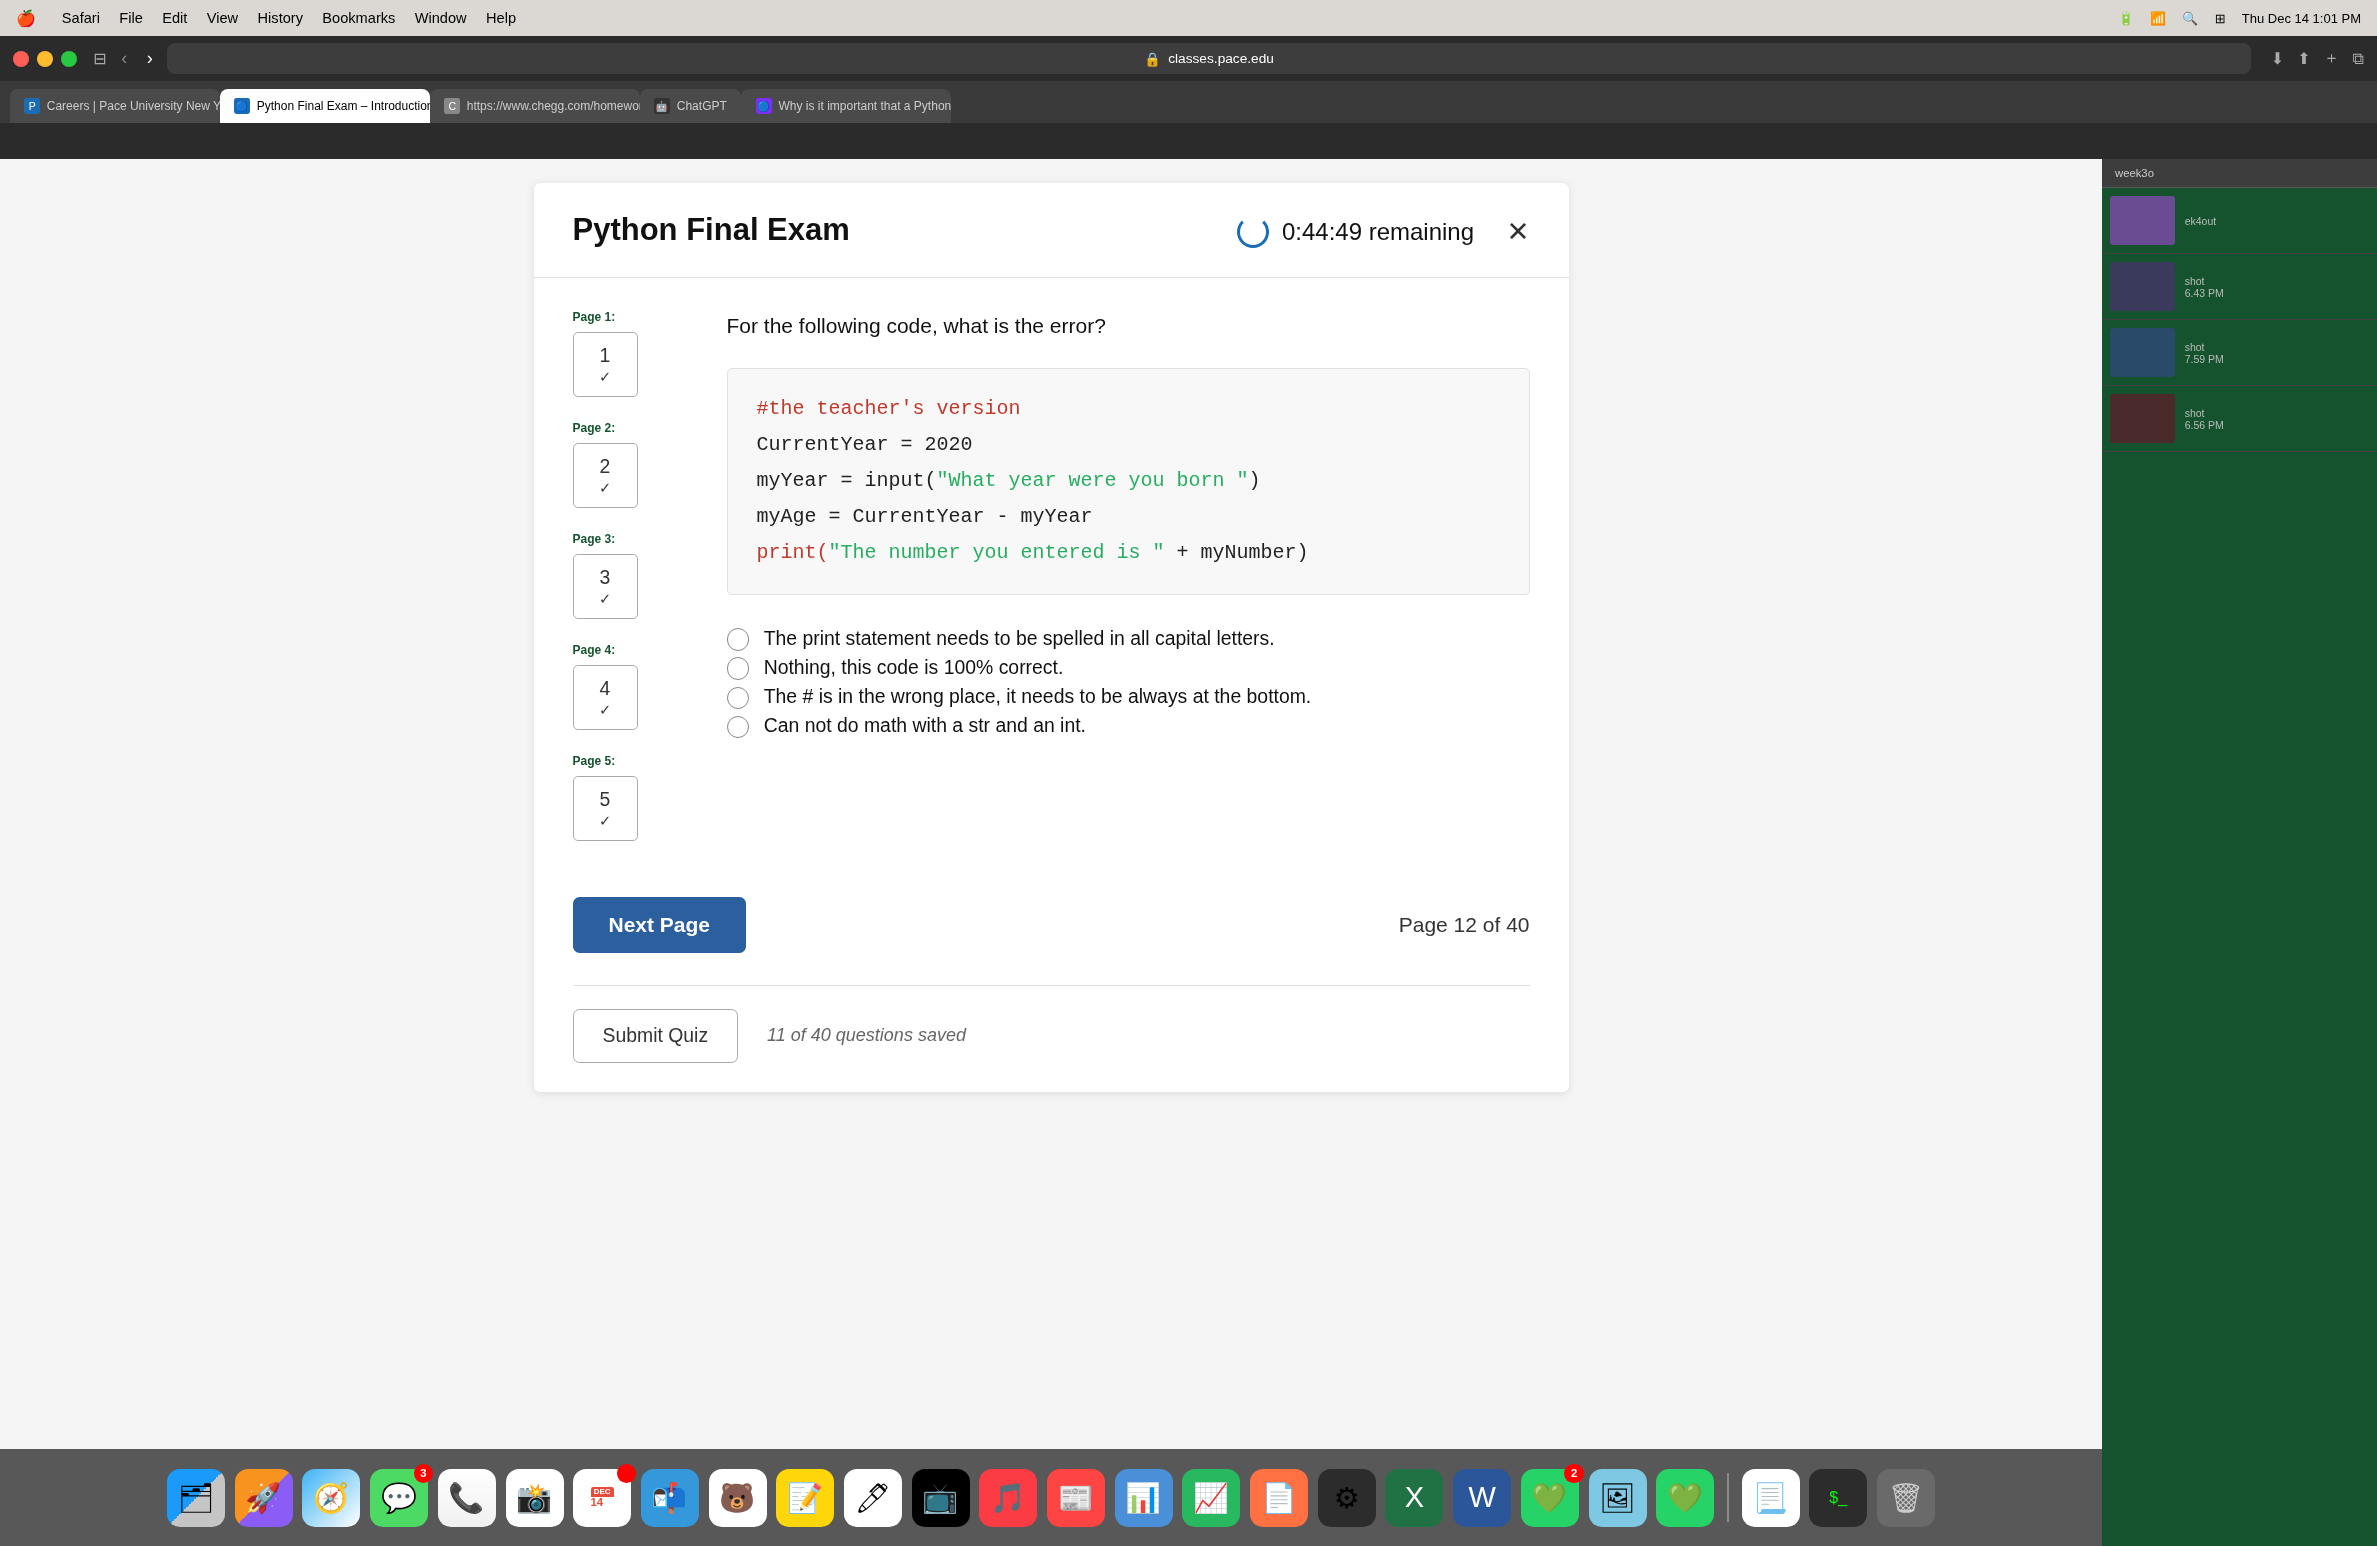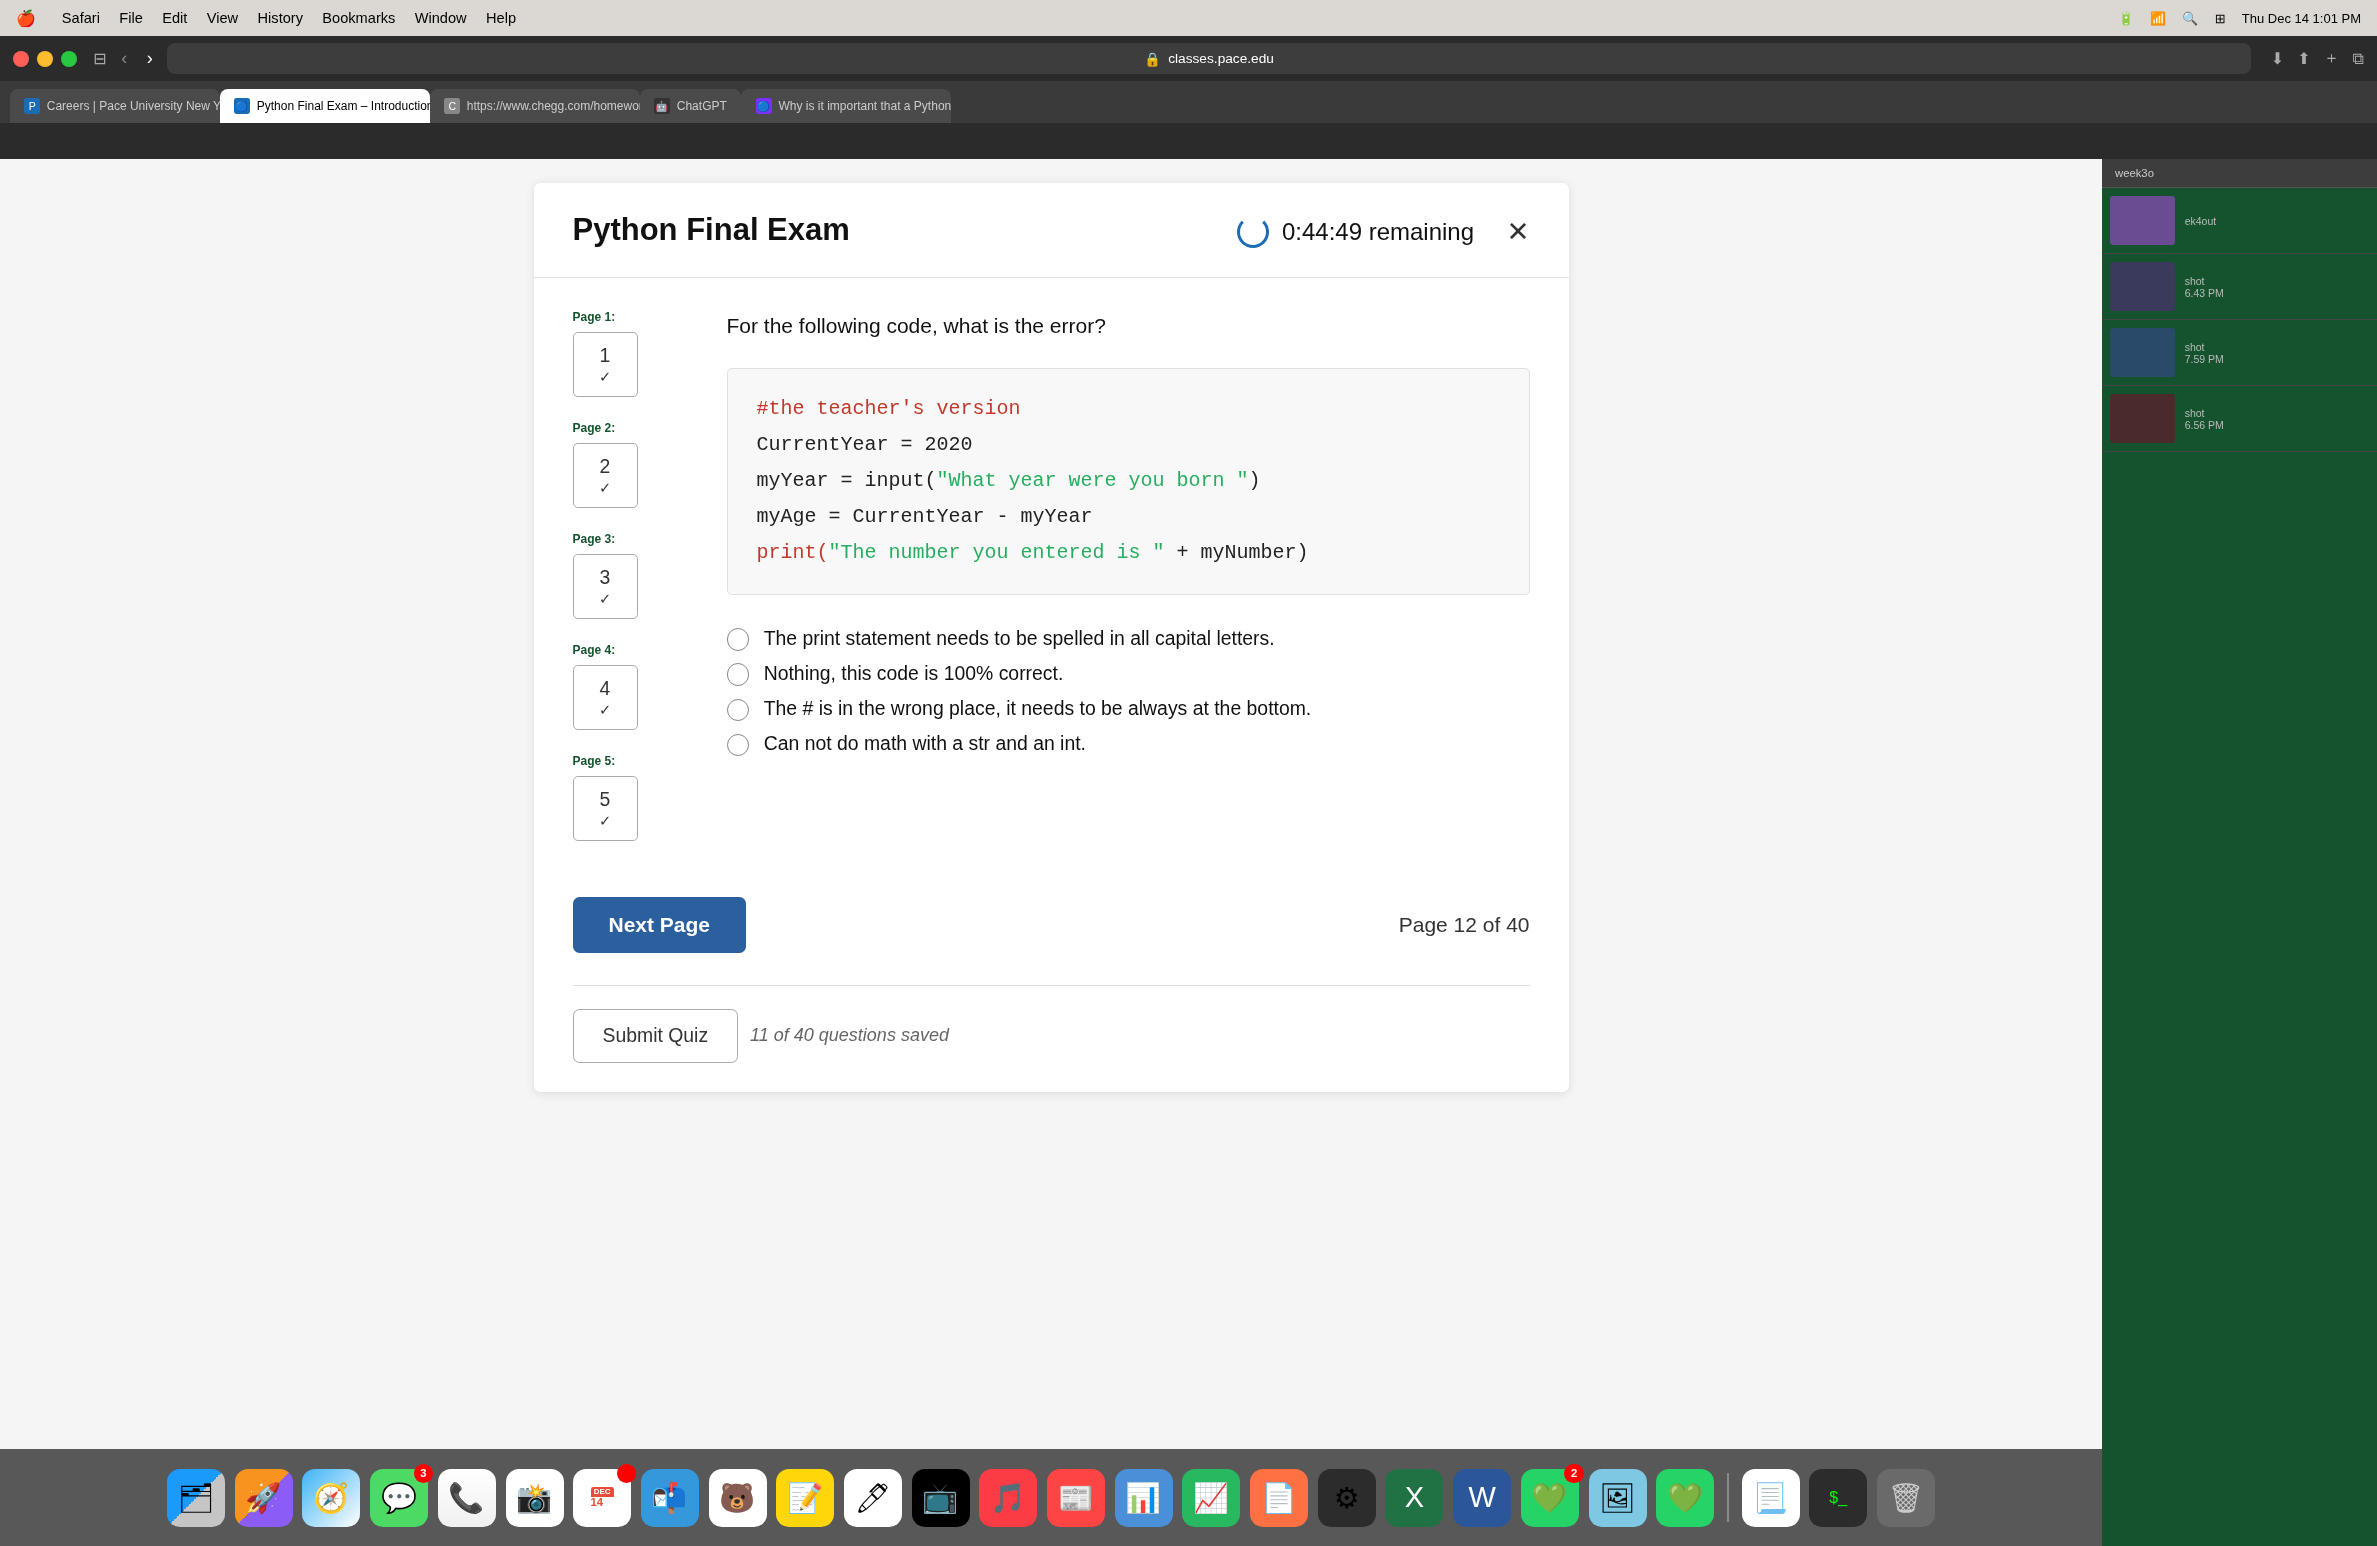--- a/index.html
+++ b/index.html
@@ -279,21 +279,21 @@
     }
     .code-red { color: #c0392b; }
     .code-black { color: #222; }
     .code-green { color: #27ae60; }
 
     
     .options-list {
       list-style: none;
       display: flex;
       flex-direction: column;
-      gap: 11px;
+      gap: 5px;
       margin-bottom: 39px;
     }
     .option-item {
       display: flex;
       align-items: flex-start;
       gap: 14.6px;
       font-size: 19.4px;
       color: #111;
       cursor: pointer;
     }
@@ -334,21 +334,21 @@
     .divider {
       border: none;
       border-top: 1.6px solid #e0e0e0;
       margin: 0 39px;
     }
 
     
     .submit-area {
       display: flex;
       align-items: center;
-      gap: 12px;
+      gap: 29px;
       padding: 22.6px 39px 29px;
     }
     .submit-btn {
       background: #fff;
       border: 1.6px solid #aaa;
       border-radius: 6.5px;
       padding: 14.6px 29px;
       font-size: 19.4px;
       color: #333;
       cursor: pointer;

